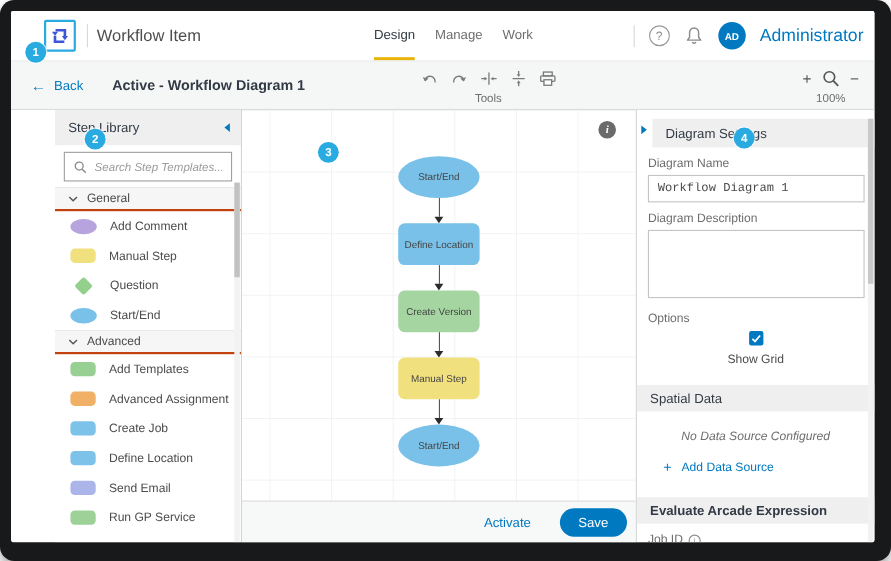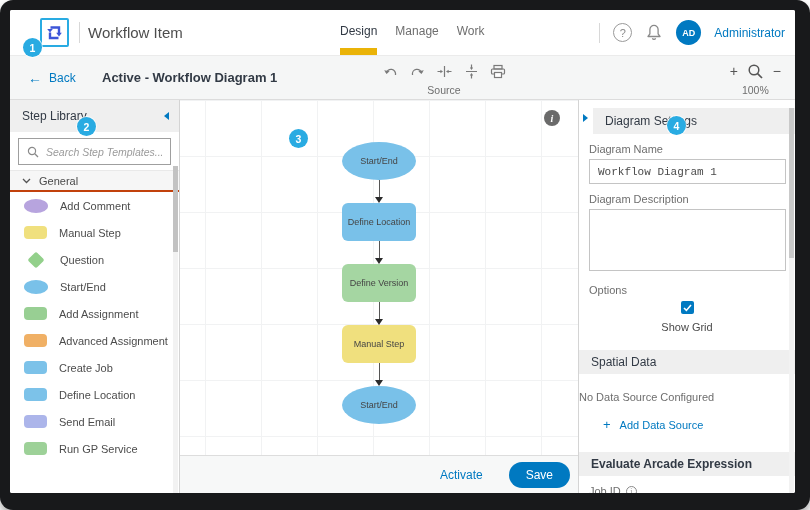--- a/index.html
+++ b/index.html
@@ -22,49 +22,49 @@
   .header { position: relative; height: 45px; background: #fff; }
   .logo-box {
     position: absolute; left: 30px; top: 8px; width: 29px; height: 29px;
     border: 2px solid #29ABE2; border-radius: 2px; background:#fff;
     display: flex; align-items: center; justify-content: center;
   }
   .hdr-divider { position: absolute; left: 69px; top: 12px; width: 1px; height: 21px; background: #d8d8d8; }
   .app-title { position: absolute; left: 78px; top: 14px; font-size: 15px; color: #4d4d4d; }
   .tabs { position: absolute; left: 330px; top: 0; height: 45px; display: flex; gap: 18px; }
   .tab { font-size: 12px; color: #6e6e6e; line-height: 43px; height: 45px; cursor: pointer; border-bottom: 3px solid transparent; }
-  .tab.active { color: #323A45; border-bottom: 7px solid #eab308; text-align: right; }
+  .tab.active { color: #323A45; border-bottom: 3px solid #eab308; text-align: right; }
   .hdr-right { position: absolute; right: 10px; top: 0; height: 45px; display: flex; align-items: center; gap: 13px; }
   .vdiv { width: 1px; height: 20px; background: #d8d8d8; }
   .help-circle {
     width: 19px; height: 19px; border: 1.4px solid #9a9a9a; border-radius: 50%;
     color: #8a8a8a; font-size: 11px; display: flex; align-items: center; justify-content: center;
   }
   .avatar {
     width: 25px; height: 25px; border-radius: 50%; background: #0079C1;
     color: #fff; font-size: 9px; font-weight: bold; display: flex; align-items: center; justify-content: center;
   }
-  .user-name { font-size: 12px; color: #0079C1; }
+  .user-name { font-size: 16px; color: #0079C1; }
   
   .toolbar {
     position: relative; height: 45px; background: #f5f6f6;
     border-top: 1px solid #ebebeb; border-bottom: 1px solid #dcdcdc;
   }
   .back-group { position: absolute; left: 18px; top: 0; height: 43px; display: flex; align-items: center; gap: 7px; color: #0079C1; font-size: 12px; cursor: pointer; }
   .back-arrow { font-size: 14px; line-height: 1; }
   .breadcrumb { position: absolute; left: 92px; top: 14px; font-size: 13px; font-weight: bold; color: #323A45; }
   .tools-group { position: absolute; left: 372px; top: 6px; display: flex; flex-direction: column; align-items: center; }
   .tools-icons { display: flex; gap: 11px; align-items: center; height: 18px; }
   .tool-btn { width: 16px; height: 16px; display: flex; align-items: center; justify-content: center; cursor: pointer; }
   .group-caption { margin-top: 4px; font-size: 10.5px; color: #6e6e6e; }
   .zoom-group { position: absolute; right: 14px; top: 6px; display: flex; flex-direction: column; align-items: center; }
   .zoom-icons { display: flex; gap: 9px; align-items: center; height: 18px; color: #555; }
   .zoom-pm { font-size: 14px; line-height: 1; cursor: pointer; }
   
-  .content { display: flex; height: 393px; }
+  .content { display: flex; height: 393px; margin-left: 40px; }
   
   .sidebar { width: 170px; background: #fff; border-right: 1px solid #d4d4d4; position: relative; flex: 0 0 auto; }
   .panel-header {
     height: 32px; background: #efefef; display: flex; align-items: center;
     padding: 0 10px 0 12px; font-size: 12px; color: #323A45;
   }
   .collapse-left { margin-left: auto; width: 0; height: 0; border-top: 4px solid transparent; border-bottom: 4px solid transparent; border-right: 5px solid #0079C1; cursor: pointer; }
   .search-box {
     margin: 6px 8px 5px 8px; height: 27px; background: #fff; border: 1px solid #9f9f9f;
     display: flex; align-items: center; padding: 0 8px; gap: 7px;
@@ -130,21 +130,21 @@
     font-size: 11px; color: #4a4a4a; padding: 0 8px; font-family: Liberation Mono, monospace; outline: none; background:#fff;
   }
   .rp-input::placeholder { font-style: italic; color: #9b9b9b; }
   .rp-textarea {
     display: block; margin: 0 10px; width: 197px; height: 62px; border: 1px solid #c4c4c4;
     resize: none; outline: none; font-family: "Liberation Sans", sans-serif; font-size: 11px; padding: 5px 8px; background:#fff;
   }
   .checkbox-row { display: flex; align-items: center; gap: 7px; margin: 5px 10px 0 10px; color: #4a4a4a; cursor: pointer; flex-direction: column; }
   .checkbox { width: 13px; height: 13px; background: #0079C1; border-radius: 2px; display: flex; align-items: center; justify-content: center; }
   .rp-section { margin-top: 17px; height: 24px; background: #efefef; display: flex; align-items: center; padding-left: 12px; font-size: 12px; color: #323A45; }
-  .no-source { margin-top: 17px; color: #6e6e6e; }
+  .no-source { margin-top: 17px; text-align: center; font-style: italic; color: #6e6e6e; }
   .add-source { margin: 15px 0 0 24px; display: flex; align-items: center; gap: 9px; color: #0079C1; cursor: pointer; }
   .add-plus { font-size: 13px; line-height: 1; }
   .jobid-row { display: flex; align-items: center; gap: 5px; margin: 9px 10px 4px 10px; color: #6e6e6e; }
   .mini-info {
     width: 11px; height: 11px; border: 1px solid #8a8a8a; border-radius: 50%; color: #8a8a8a;
     font-size: 7.5px; display: flex; align-items: center; justify-content: center; font-family: "Liberation Serif", serif;
   }
   .rp-scroll { position: absolute; right: 1px; top: 8px; bottom: 0; width: 5px; background: #f2f2f2; }
   .rp-scroll .thumb { position: absolute; top: 0; width: 5px; height: 150px; background: #c9c9c9; }
   
@@ -235,21 +235,21 @@
             </svg>
           </div>
           <div class="tool-btn">
             <svg width="16" height="15" viewBox="0 0 16 15">
               <rect x="4" y="1.5" width="8" height="3.5" fill="none" stroke="#7a7a7a" stroke-width="1.2"></rect>
               <rect x="1.5" y="5" width="13" height="5" rx="1" fill="none" stroke="#7a7a7a" stroke-width="1.2"></rect>
               <rect x="4.5" y="8.5" width="7" height="5" fill="#fff" stroke="#7a7a7a" stroke-width="1.2"></rect>
             </svg>
           </div>
         </div>
-        <div class="group-caption">Source</div>
+        <div class="group-caption">Tools</div>
       </div>
 
       <div class="zoom-group">
         <div class="zoom-icons">
           <span class="zoom-pm">+</span>
           <span style="cursor:pointer;">
             <svg width="17" height="17" viewBox="0 0 17 17">
               <circle cx="7" cy="7" r="4.8" fill="none" stroke="#555" stroke-width="1.5"></circle>
               <line x1="10.6" y1="10.6" x2="15" y2="15" stroke="#555" stroke-width="1.7"></line>
             </svg>
@@ -295,23 +295,31 @@
         </div>
         <div class="lib-item">
           <span class="shape diamond" style="background: rgb(147, 208, 139);"></span>
           <span>Question</span>
         </div>
         <div class="lib-item">
           <span class="shape ellipse" style="background: rgb(121, 193, 233);"></span>
           <span>Start/End</span>
         </div>
 
+        <div class="lib-section-header">
+          <span>
+            <svg width="9" height="6" viewBox="0 0 9 6">
+                <polyline points="1,1 4.5,4.5 8,1" fill="none" stroke="#555" stroke-width="1.3"></polyline>
+              </svg>
+          </span>
+          <span>Advanced</span>
+        </div>
         <div class="lib-item">
           <span class="shape rect" style="background: rgb(152, 207, 147);"></span>
-          <span>Add Assignment</span>
+          <span>Add Templates</span>
         </div>
         <div class="lib-item">
           <span class="shape rect" style="background: rgb(240, 176, 101);"></span>
           <span>Advanced Assignment</span>
         </div>
         <div class="lib-item">
           <span class="shape rect" style="background: rgb(124, 194, 233);"></span>
           <span>Create Job</span>
         </div>
         <div class="lib-item">
@@ -339,21 +347,21 @@
           <div class="node ellipse" style="background: rgb(121, 193, 233);">Start/End</div>
           <div class="arrow">
               <div class="line"></div>
               <div class="head"></div>
             </div>
           <div class="node rect" style="background: rgb(121, 193, 233);">Define Location</div>
           <div class="arrow">
               <div class="line"></div>
               <div class="head"></div>
             </div>
-          <div class="node rect" style="background: rgb(165, 214, 162);">Define Version</div>
+          <div class="node rect" style="background: rgb(165, 214, 162);">Create Version</div>
           <div class="arrow">
               <div class="line"></div>
               <div class="head"></div>
             </div>
           <div class="node rect" style="background: rgb(240, 224, 126);">Manual Step</div>
           <div class="arrow">
               <div class="line"></div>
               <div class="head"></div>
             </div>
           <div class="node ellipse" style="background: rgb(121, 193, 233);">Start/End</div>

